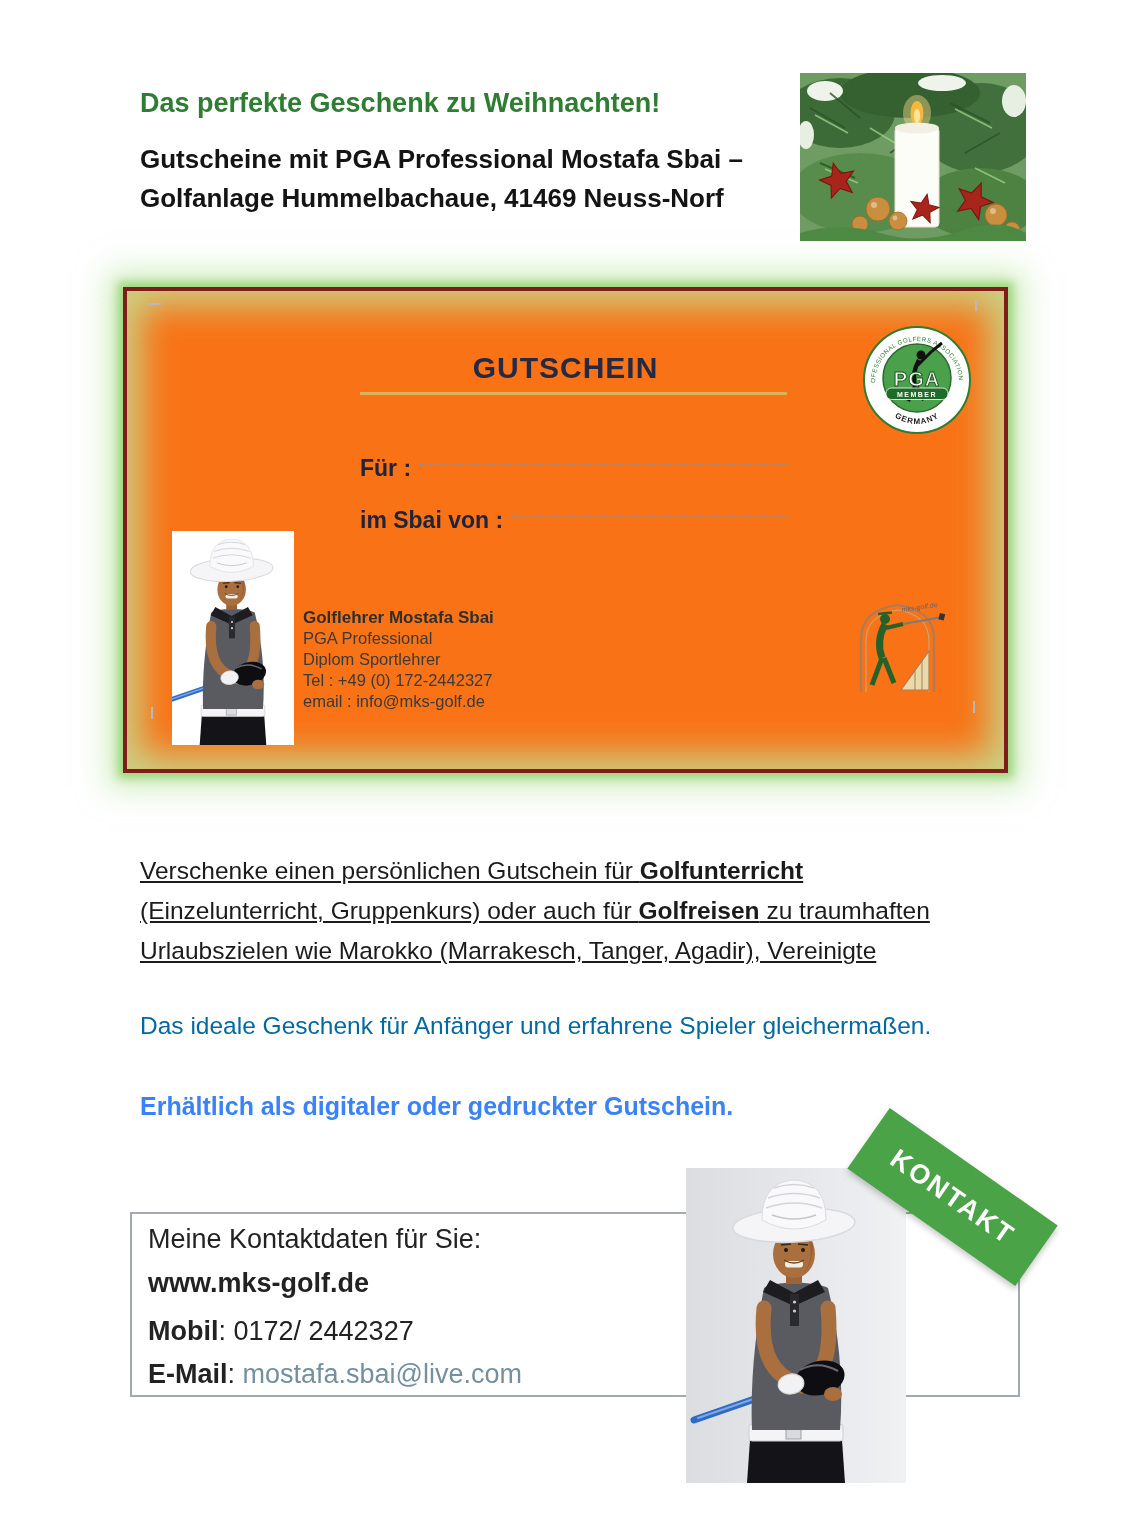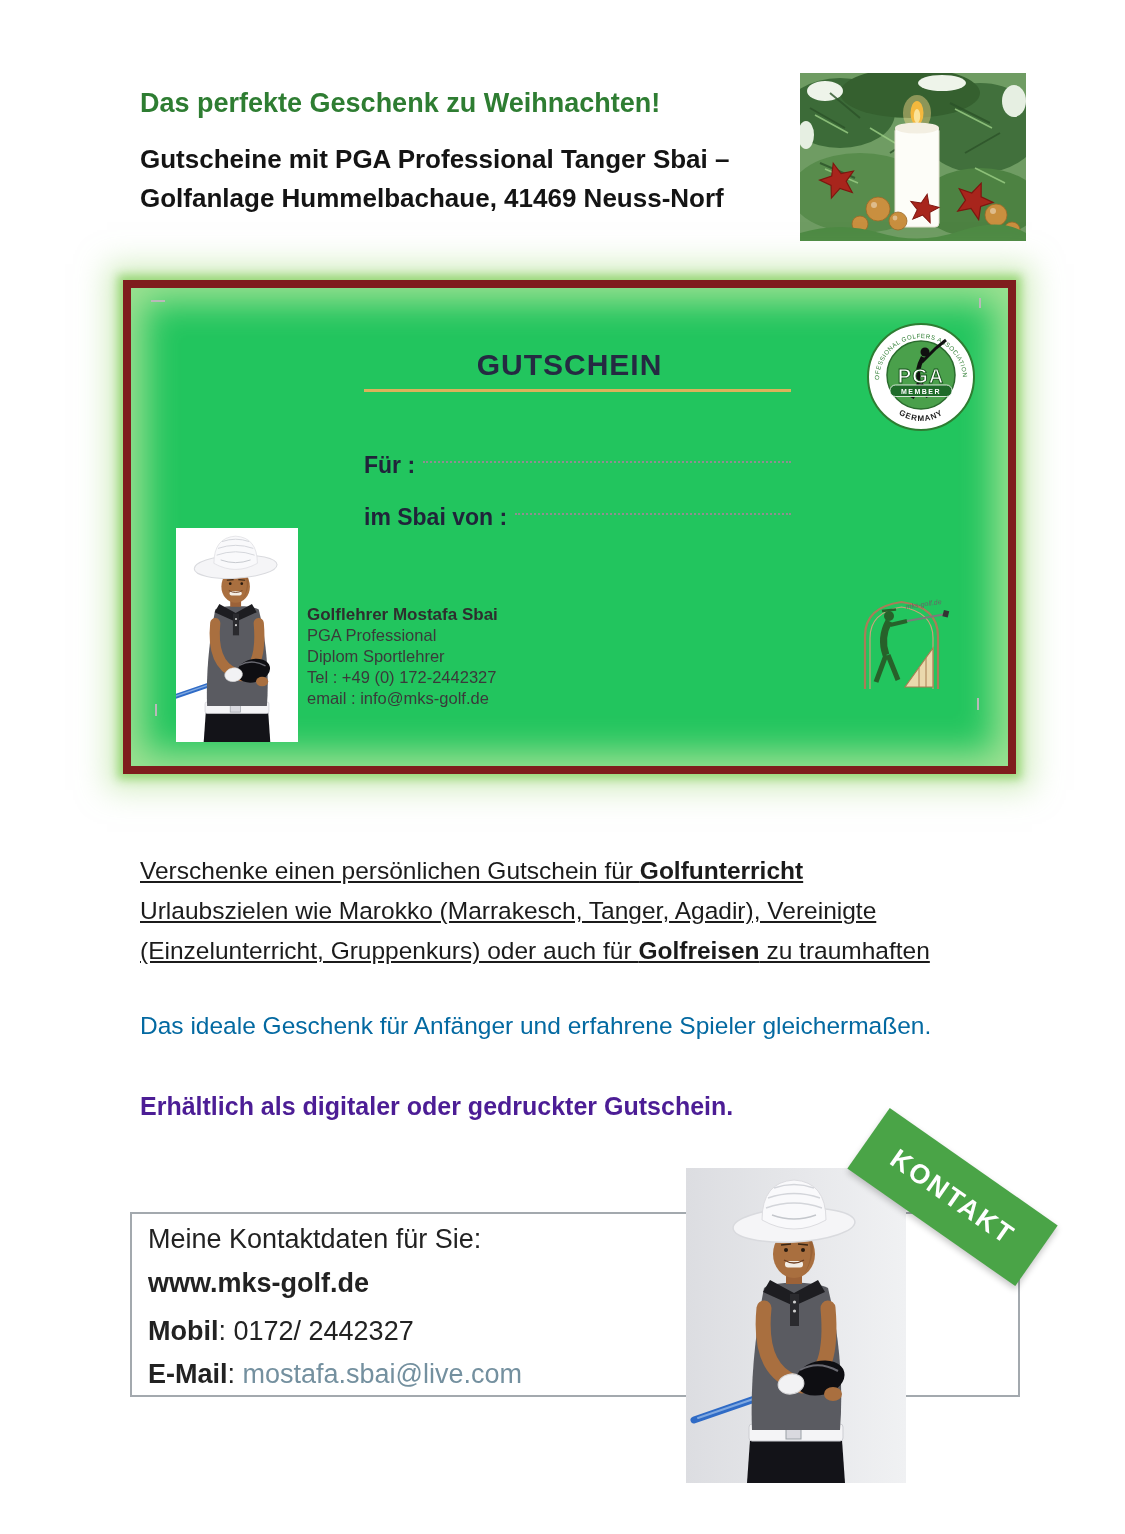--- a/index.html
+++ b/index.html
@@ -9,22 +9,22 @@
   }
   .abs{position:absolute;}
 
   
   .hdr-title{left:140px;top:88px;font-size:27px;font-weight:700;color:#2e7d32;white-space:nowrap;}
   .hdr-sub{left:140px;top:140px;font-size:26px;font-weight:700;color:#141414;line-height:39px;white-space:nowrap;}
   .xmas{left:800px;top:73px;width:226px;height:168px;}
 
   
   .voucher{
-    left:123px;top:280px;width:877px;height:478px;background:#22c55e;
-    border:8px solid #7f1d1d;
+    left:123px;top:287px;width:877px;height:478px;background:#f97316;
+    border:4px solid #7f1d1d;
     box-shadow:0 0 9px 5px rgba(150,214,116,.95),0 0 28px 16px rgba(170,222,136,.5),
                inset 0 0 34px 14px rgba(190,232,160,.8);
   }
   .v-title{left:0;right:0;top:60px;text-align:center;font-size:30px;font-weight:700;
            letter-spacing:1px;color:#252a42;}
   .v-goldline{left:233px;top:101px;width:427px;height:3px;background:#dcb25a;}
   .pga{left:735px;top:34px;width:110px;height:110px;}
   .v-row{left:233px;width:427px;display:flex;align-items:center;}
   .v-row .lbl{font-size:23px;font-weight:700;color:#20243a;white-space:nowrap;}
   .v-row .dotline{flex:1;border-bottom:2px dotted #8f8f8f;margin-left:8px;transform:translateY(-4px);}
@@ -33,21 +33,21 @@
   .v-photo{left:45px;top:240px;width:122px;height:214px;background:#ffffff;}
   .teacher{left:176px;top:316px;font-size:16.5px;line-height:21px;color:#3a3a3a;}
   .teacher .tname{font-weight:700;font-size:17px;color:#2e2e2e;}
   .mks{left:718px;top:304px;width:105px;height:100px;}
   .cropmark{background:#b9b9b9;}
 
   
   .p1{left:140px;top:851px;font-size:24.5px;line-height:40px;color:#1b1b1b;}
   .p1 .ln{white-space:nowrap;text-decoration:underline;}
   .p2{left:140px;top:1012px;font-size:24.5px;color:#0369a1;white-space:nowrap;}
-  .hl{left:140px;top:1092px;font-size:25px;font-weight:700;color:#4c1d95;white-space:nowrap;}
+  .hl{left:140px;top:1092px;font-size:25px;font-weight:700;color:#3b82f6;white-space:nowrap;}
   b,.bold{font-weight:700;}
 
   
   .cbox{left:130px;top:1212px;width:886px;height:181px;border:2px solid #a3a9ae;background:#fff;z-index:1;}
   .cbox .cline{position:absolute;left:16px;font-size:27px;color:#222;white-space:nowrap;}
   .c-intro{top:10px;}
   .c-web{top:54px;font-weight:700;color:#3c8841;}
   .c-mob{top:102px;}
   .c-mail{top:145px;}
   .c-mail a{color:#74909f;cursor:pointer;}
@@ -109,21 +109,21 @@
       <ellipse cx="105" cy="216" rx="13" ry="10" fill="#f2f2f4" stroke="#d8d8da" transform="rotate(-10 105 216)"></ellipse>
       <ellipse cx="147" cy="226" rx="9" ry="7" fill="#a96f3f"></ellipse>
     </symbol>
   </defs>
 </svg>
 
 <div id="page">
 
   <div class="abs hdr-title">Das perfekte Geschenk zu Weihnachten!</div>
   <div class="abs hdr-sub">
-    <div>Gutscheine mit PGA Professional Tanger Sbai –</div>
+    <div>Gutscheine mit PGA Professional Mostafa Sbai –</div>
     <div>Golfanlage Hummelbachaue, 41469 Neuss-Norf</div>
   </div>
 
   <svg class="abs xmas" viewBox="0 0 226 168">
     <rect width="226" height="168" fill="#6f9c63"></rect>
     <ellipse cx="40" cy="40" rx="55" ry="35" fill="#3c6b38"></ellipse>
     <ellipse cx="180" cy="55" rx="60" ry="45" fill="#41703c"></ellipse>
     <ellipse cx="110" cy="20" rx="70" ry="25" fill="#35602f"></ellipse>
     <ellipse cx="60" cy="120" rx="70" ry="40" fill="#588c4c"></ellipse>
     <ellipse cx="180" cy="130" rx="60" ry="35" fill="#4d8242"></ellipse>
@@ -231,22 +231,22 @@
     </svg>
 
     <div class="abs cropmark" style="left:20px;top:12px;width:14px;height:2px;"></div>
     <div class="abs cropmark" style="left:848px;top:10px;width:2px;height:10px;"></div>
     <div class="abs cropmark" style="left:24px;top:416px;width:2px;height:12px;"></div>
     <div class="abs cropmark" style="left:846px;top:410px;width:2px;height:12px;"></div>
   </div>
 
   <div class="abs p1">
     <div class="ln"><span>Verschenke einen persönlichen Gutschein für </span><b>Golfunterricht</b></div>
+    <div class="ln"><span>(Einzelunterricht, Gruppenkurs) oder auch für </span><b>Golfreisen</b><span> zu traumhaften</span></div>
     <div class="ln">Urlaubszielen wie Marokko (Marrakesch, Tanger, Agadir), Vereinigte</div>
-    <div class="ln"><span>(Einzelunterricht, Gruppenkurs) oder auch für </span><b>Golfreisen</b><span> zu traumhaften</span></div>
   </div>
   <div class="abs p2">Das ideale Geschenk für Anfänger und erfahrene Spieler gleichermaßen.</div>
   <div class="abs hl">Erhältlich als digitaler oder gedruckter Gutschein.</div>
 
   <div class="abs cbox">
     <div class="cline c-intro">Meine Kontaktdaten für Sie:</div>
     <div class="cline c-web">www.mks-golf.de</div>
     <div class="cline c-mob">
       <b>Mobil</b><span>: 0172/ 2442327</span>
     </div>

